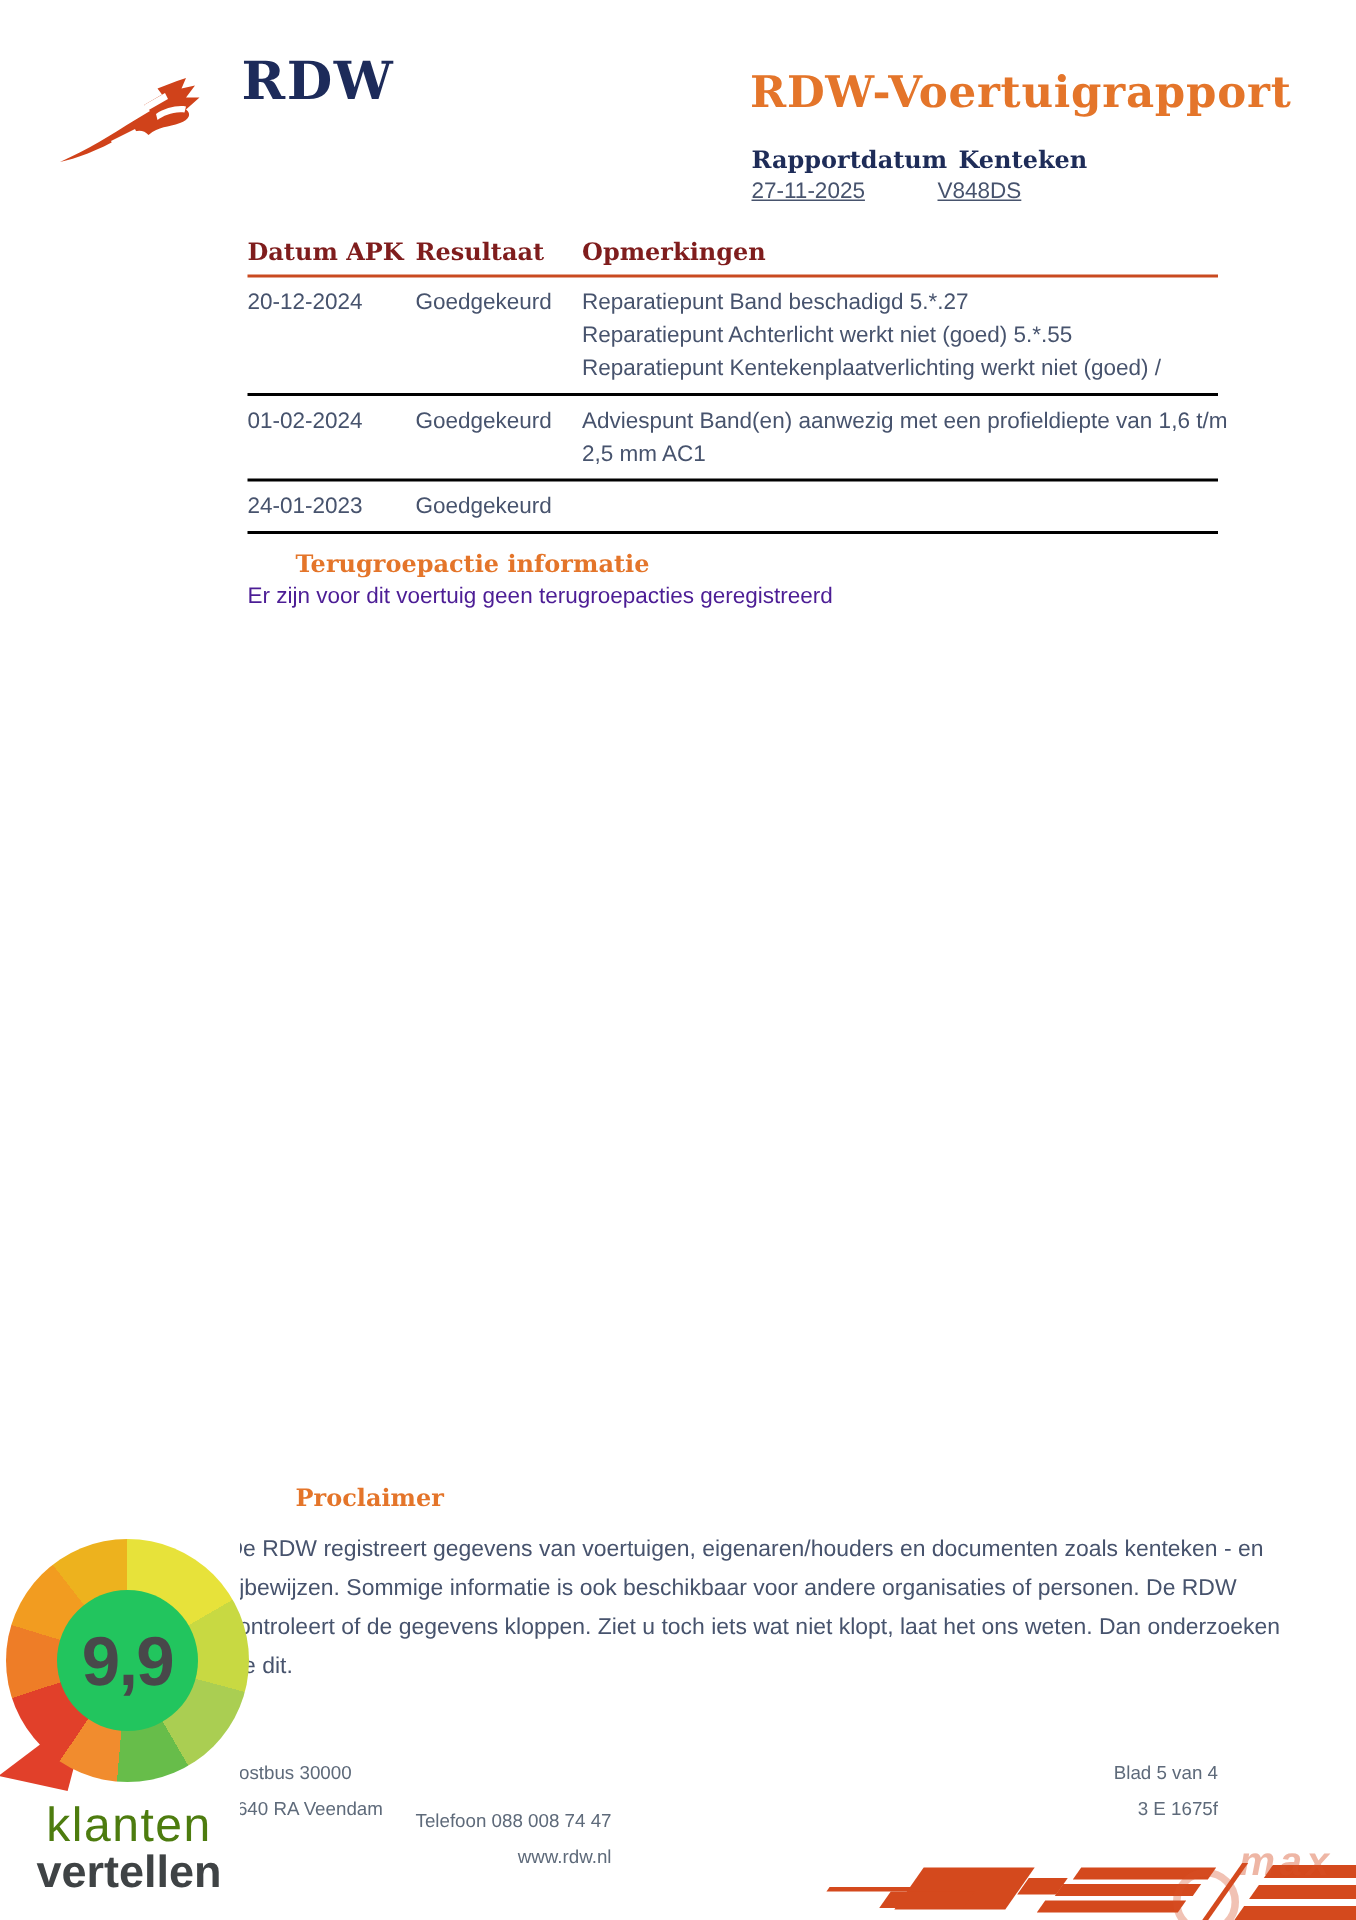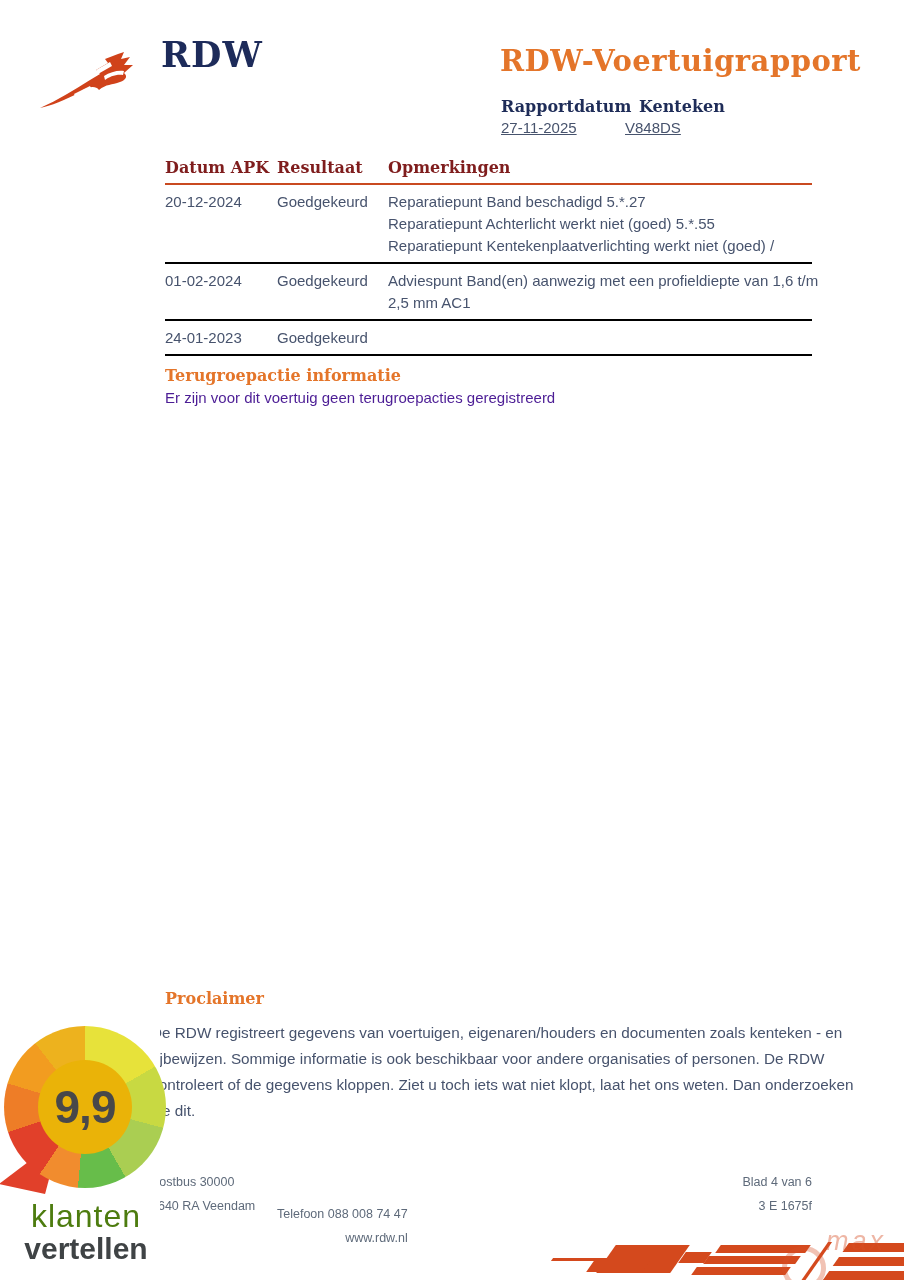--- a/index.html
+++ b/index.html
@@ -18,21 +18,21 @@
   
   .apk-table{left:165px;top:158px;width:647px;color:#47536d;font-size:15px;}
   .t-head{display:grid;grid-template-columns:112px 111px 424px;
           font-family:"DejaVu Serif",serif;font-weight:700;font-size:16px;color:#7f1d1d;
           padding-bottom:6px;border-bottom:2px solid #c94a20;}
   .t-row{display:grid;grid-template-columns:112px 111px 424px;
          padding:6px 0 5px 0;border-bottom:2px solid #000000;line-height:22px;}
   .remark-line{white-space:nowrap;}
 
   
-  .sec-heading{font-family:"DejaVu Serif",serif;font-weight:700;font-size:16px;color:#e4752a;}
+  .sec-heading{font-family:"DejaVu Serif",serif;font-weight:700;font-size:16px;color:#e4752a;margin-left:32px;}
   .recall-head{left:165px;top:366px;}
   .recall-text{left:165px;top:389px;font-size:15px;color:#4c1d95;}
   .proclaimer-head{left:165px;top:989px;}
   .proclaimer-body{left:151px;top:1020px;font-size:15.3px;color:#47536d;line-height:26px;}
   .proclaimer-body div{white-space:nowrap;}
 
   
   .footer-text{font-size:12.5px;color:#5e6a7a;line-height:24px;}
   .f-left{left:151px;top:1170px;}
   .f-mid{left:277px;top:1202px;text-align:right;}
@@ -41,21 +41,21 @@
   
   .occluder{left:0;top:1008px;width:160px;height:272px;background:#ffffff;z-index:5;}
   .badge{left:2px;top:1024px;width:168px;height:250px;z-index:6;}
   .ring{position:absolute;left:2px;top:2px;width:162px;height:162px;border-radius:50%;
         background:conic-gradient(#e7e23a 0deg 60deg,#c8d942 60deg 105deg,#aace52 105deg 150deg,
                  #67bd4a 150deg 185deg,#f18c2e 185deg 214deg,#e1402a 214deg 252deg,
                  #ee7d27 252deg 287deg,#f29c20 287deg 322deg,#edb21e 322deg 360deg);}
   .ring-tail{position:absolute;left:-3px;top:114px;width:64px;height:56px;background:#e1402a;
              clip-path:polygon(95% 0, 0 82%, 72% 100%);}
   .ring-center{position:absolute;left:36px;top:36px;width:94px;height:94px;border-radius:50%;
-               background:#eab308;display:flex;align-items:center;justify-content:center;}
+               background:#22c55e;display:flex;align-items:center;justify-content:center;}
   .score{font-size:46px;font-weight:700;color:#48484a;letter-spacing:-1px;}
   .kv1{position:absolute;left:0;top:174px;width:168px;text-align:center;
        font-size:32px;color:#4d7c0f;letter-spacing:1px;}
   .kv2{position:absolute;left:0;top:208px;width:168px;text-align:center;
        font-size:30px;font-weight:700;color:#3f4345;}
 
   
   .logo-mark{left:38px;top:50px;width:104px;height:62px;}
 
   
@@ -66,21 +66,21 @@
   .s-blob2{left:50px;top:33px;width:56px;height:11px;}
   .s-blob3{left:142px;top:24px;width:26px;height:11px;}
   .s-st1{left:178px;top:17px;width:90px;height:8px;}
   .s-st2{left:166px;top:28px;width:92px;height:8px;}
   .s-st3{left:154px;top:39px;width:94px;height:8px;}
   .s-slash{left:272px;top:14px;width:4px;height:46px;}
   .s-block{left:292px;top:15px;width:130px;height:48px;
            background:repeating-linear-gradient(#d4491d 0 9px,#ffffff 9px 14px);}
   .wm-circle{position:absolute;left:242px;top:18px;width:34px;height:34px;border-radius:50%;
              border:5px solid rgba(214,80,40,.35);}
-  .wm-text{position:absolute;left:286px;top:-2px;font-size:27px;font-weight:400;font-style:italic;
+  .wm-text{position:absolute;left:286px;top:-2px;font-size:27px;font-weight:700;font-style:italic;
            color:rgba(214,80,40,.42);letter-spacing:3px;}
 </style>
 </head>
 <body>
 
 <svg class="abs logo-mark" viewBox="0 0 104 62">
   <path fill="#d0421a" d="M2 58 C20 50 36 40 52 30 L62 24 58 20 70 13 67 9 80 4 86 2 83 9 92 7 86 15 95 15 86 23 C90 26 88 30 82 32 C74 35 68 34 61 40 C57 35 50 37 42 42 C28 50 12 56 2 58 Z"></path>
   <path fill="#ffffff" d="M58 20 L72 12 74 16 60 24 Z"></path>
   <path fill="#ffffff" d="M66 26 C72 22 80 20 86 21 L85 25 C78 24 71 27 67 30 Z"></path>
   <path fill="#ffffff" d="M36 44 L52 36 54 40 38 48 Z"></path>
@@ -140,21 +140,21 @@
 
 <div class="abs footer-text f-left">
   <div>Postbus 30000</div>
   <div>9640 RA Veendam</div>
 </div>
 <div class="abs footer-text f-mid">
   <div>Telefoon 088 008 74 47</div>
   <div>www.rdw.nl</div>
 </div>
 <div class="abs footer-text f-right">
-  <div>Blad 4 van 6</div>
+  <div>Blad 5 van 4</div>
   <div>3 E 1675f</div>
 </div>
 
 <div class="abs occluder"></div>
 
 <div class="abs badge">
   <div class="ring-tail"></div>
   <div class="ring"></div>
   <div class="ring-center">
     <span class="score">9,9</span>

